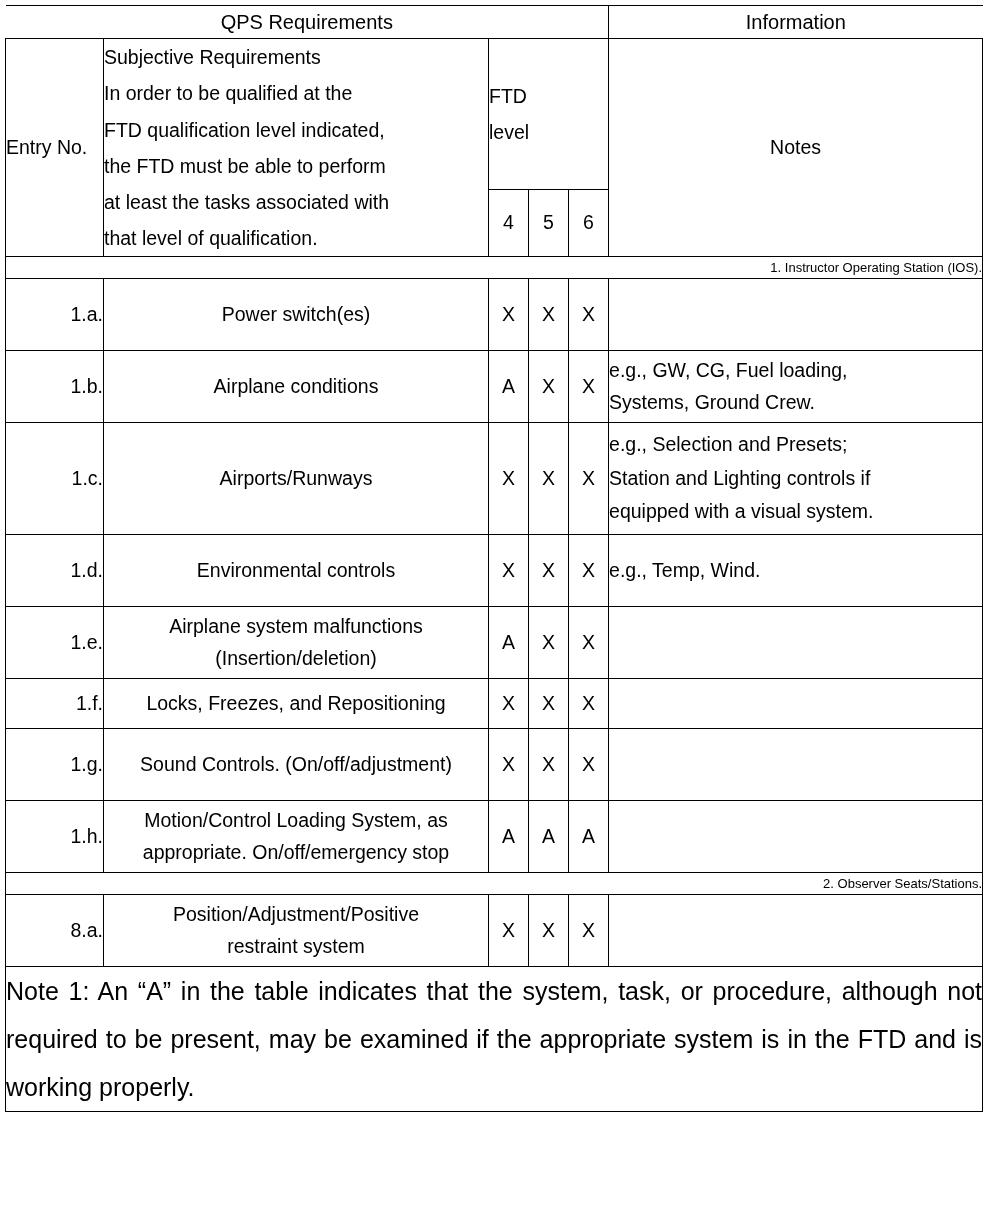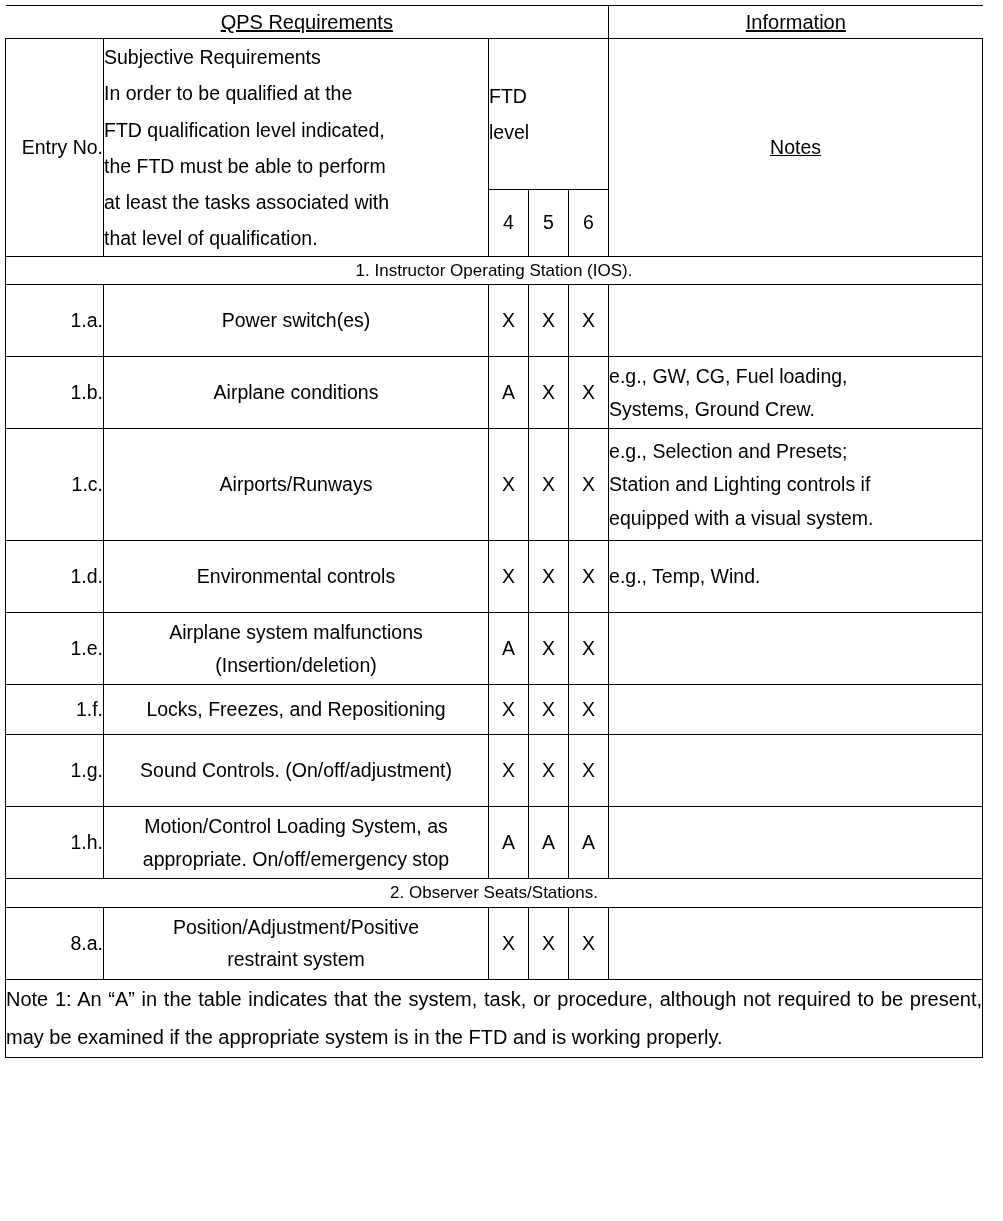--- a/index.html
+++ b/index.html
@@ -71,62 +71,60 @@
     text-align: center;
     font-size: 19.5px;
     padding: 0;
   }
 
   
   .banner td {
     text-align: center;
     padding: 8px 0 9px 0;
     font-size: 20px;
-    text-decoration: underline;
   }
   .banner td.qps-title { border-left: none; }
   .banner td.info-title { border-right: none; }
 
   
   .hdr-entry {
-    text-align: right;
+    text-align: left;
     padding: 4px 2px;
     line-height: 1.9;
   }
   .hdr-subj {
     padding: 9px 14px 11px 19px;
     line-height: 1.85;
   }
   .hdr-subj .ln { display: block; }
   .hdr-ftd {
     padding: 7px 2px 9px 2px;
     line-height: 1.85;
   }
   .hdr-ftd .ln { display: block; }
   .hdr-notes {
     text-align: center;
     padding: 4px 6px;
-    text-decoration: underline;
   }
 
   
   .section td {
     padding: 8px 0 9px 21px;
-    text-align: center;
-    font-size: 17px;
+    text-align: right;
+    font-size: 13px;
   }
 
   
   .footnote td {
     padding: 11px 22px 13px 21px;
     text-align: justify;
     text-align-last: left;
     -moz-text-align-last: left;
     line-height: 1.92;
-    font-size: 20px;
+    font-size: 25px;
   }
 
   
   .two-line { line-height: 1.68; }
   .three-line { line-height: 1.72; }
   .rowh-med   { height: 72px; }
   .rowh-short { height: 50px; }
   .rowh-xl    { height: 112px; }
 </style>
 </head>

